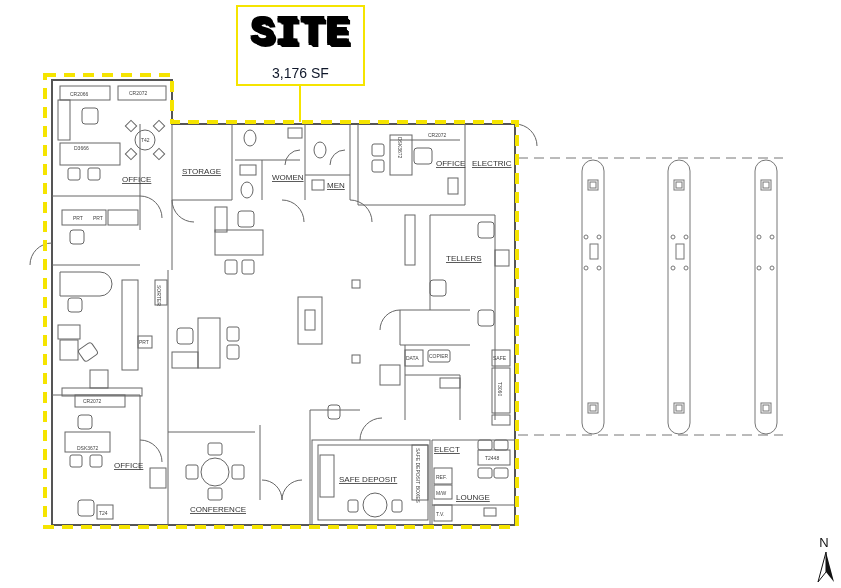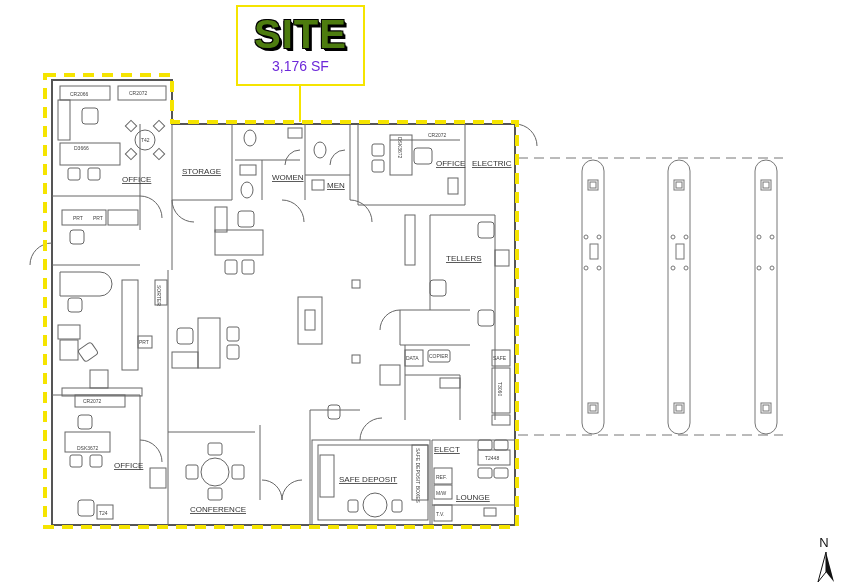--- a/index.html
+++ b/index.html
@@ -1,21 +1,21 @@
 <!DOCTYPE html>
 <html><head>
 <meta charset="utf-8">
 <style>
   html, body { margin:0; padding:0; background:#ffffff; }
   body { width:841px; height:588px; position:relative; overflow:hidden; font-family:"Liberation Sans", sans-serif; }
   #plan { position:absolute; left:0; top:0; width:841px; height:588px; }
   .site-box { position:absolute; left:236px; top:5px; width:129px; height:81px; border:2px solid #f5e400; background:#fff; box-sizing:border-box; text-align:center; }
-  .site-title { font-family:Liberation Sans, sans-serif; font-weight:900; font-size:40px; line-height:44px; color:#4d7c0f; letter-spacing:1px;
+  .site-title { font-family:Liberation Mono, monospace; font-weight:900; font-size:40px; line-height:44px; color:#000000; letter-spacing:1px;
     text-shadow: 1px 1px 0 #000, 2px 2px 0 #000, 3px 3px 0 #000, -1px -1px 0 #000, 1px -1px 0 #000, -1px 1px 0 #000; margin-top:5px; }
-  .site-area { font-size:14px; color:#6d28d9; margin-top:2px; }
+  .site-area { font-size:14px; color:#0f172a; margin-top:9px; }
   .lbl { font-family:"Liberation Sans", sans-serif; font-size:8px; fill:#333; text-decoration:underline; }
   .lbl-sm { font-family:"Liberation Sans", sans-serif; font-size:5px; fill:#444; }
   .north { position:absolute; left:812px; top:535px; width:24px; text-align:center; font-size:13px; color:#111; }
 </style>
 </head>
 <body>
 
 <svg id="plan" viewBox="0 0 841 588" xmlns="http://www.w3.org/2000/svg">
   <g fill="none" stroke="#666" stroke-width="1">
 

